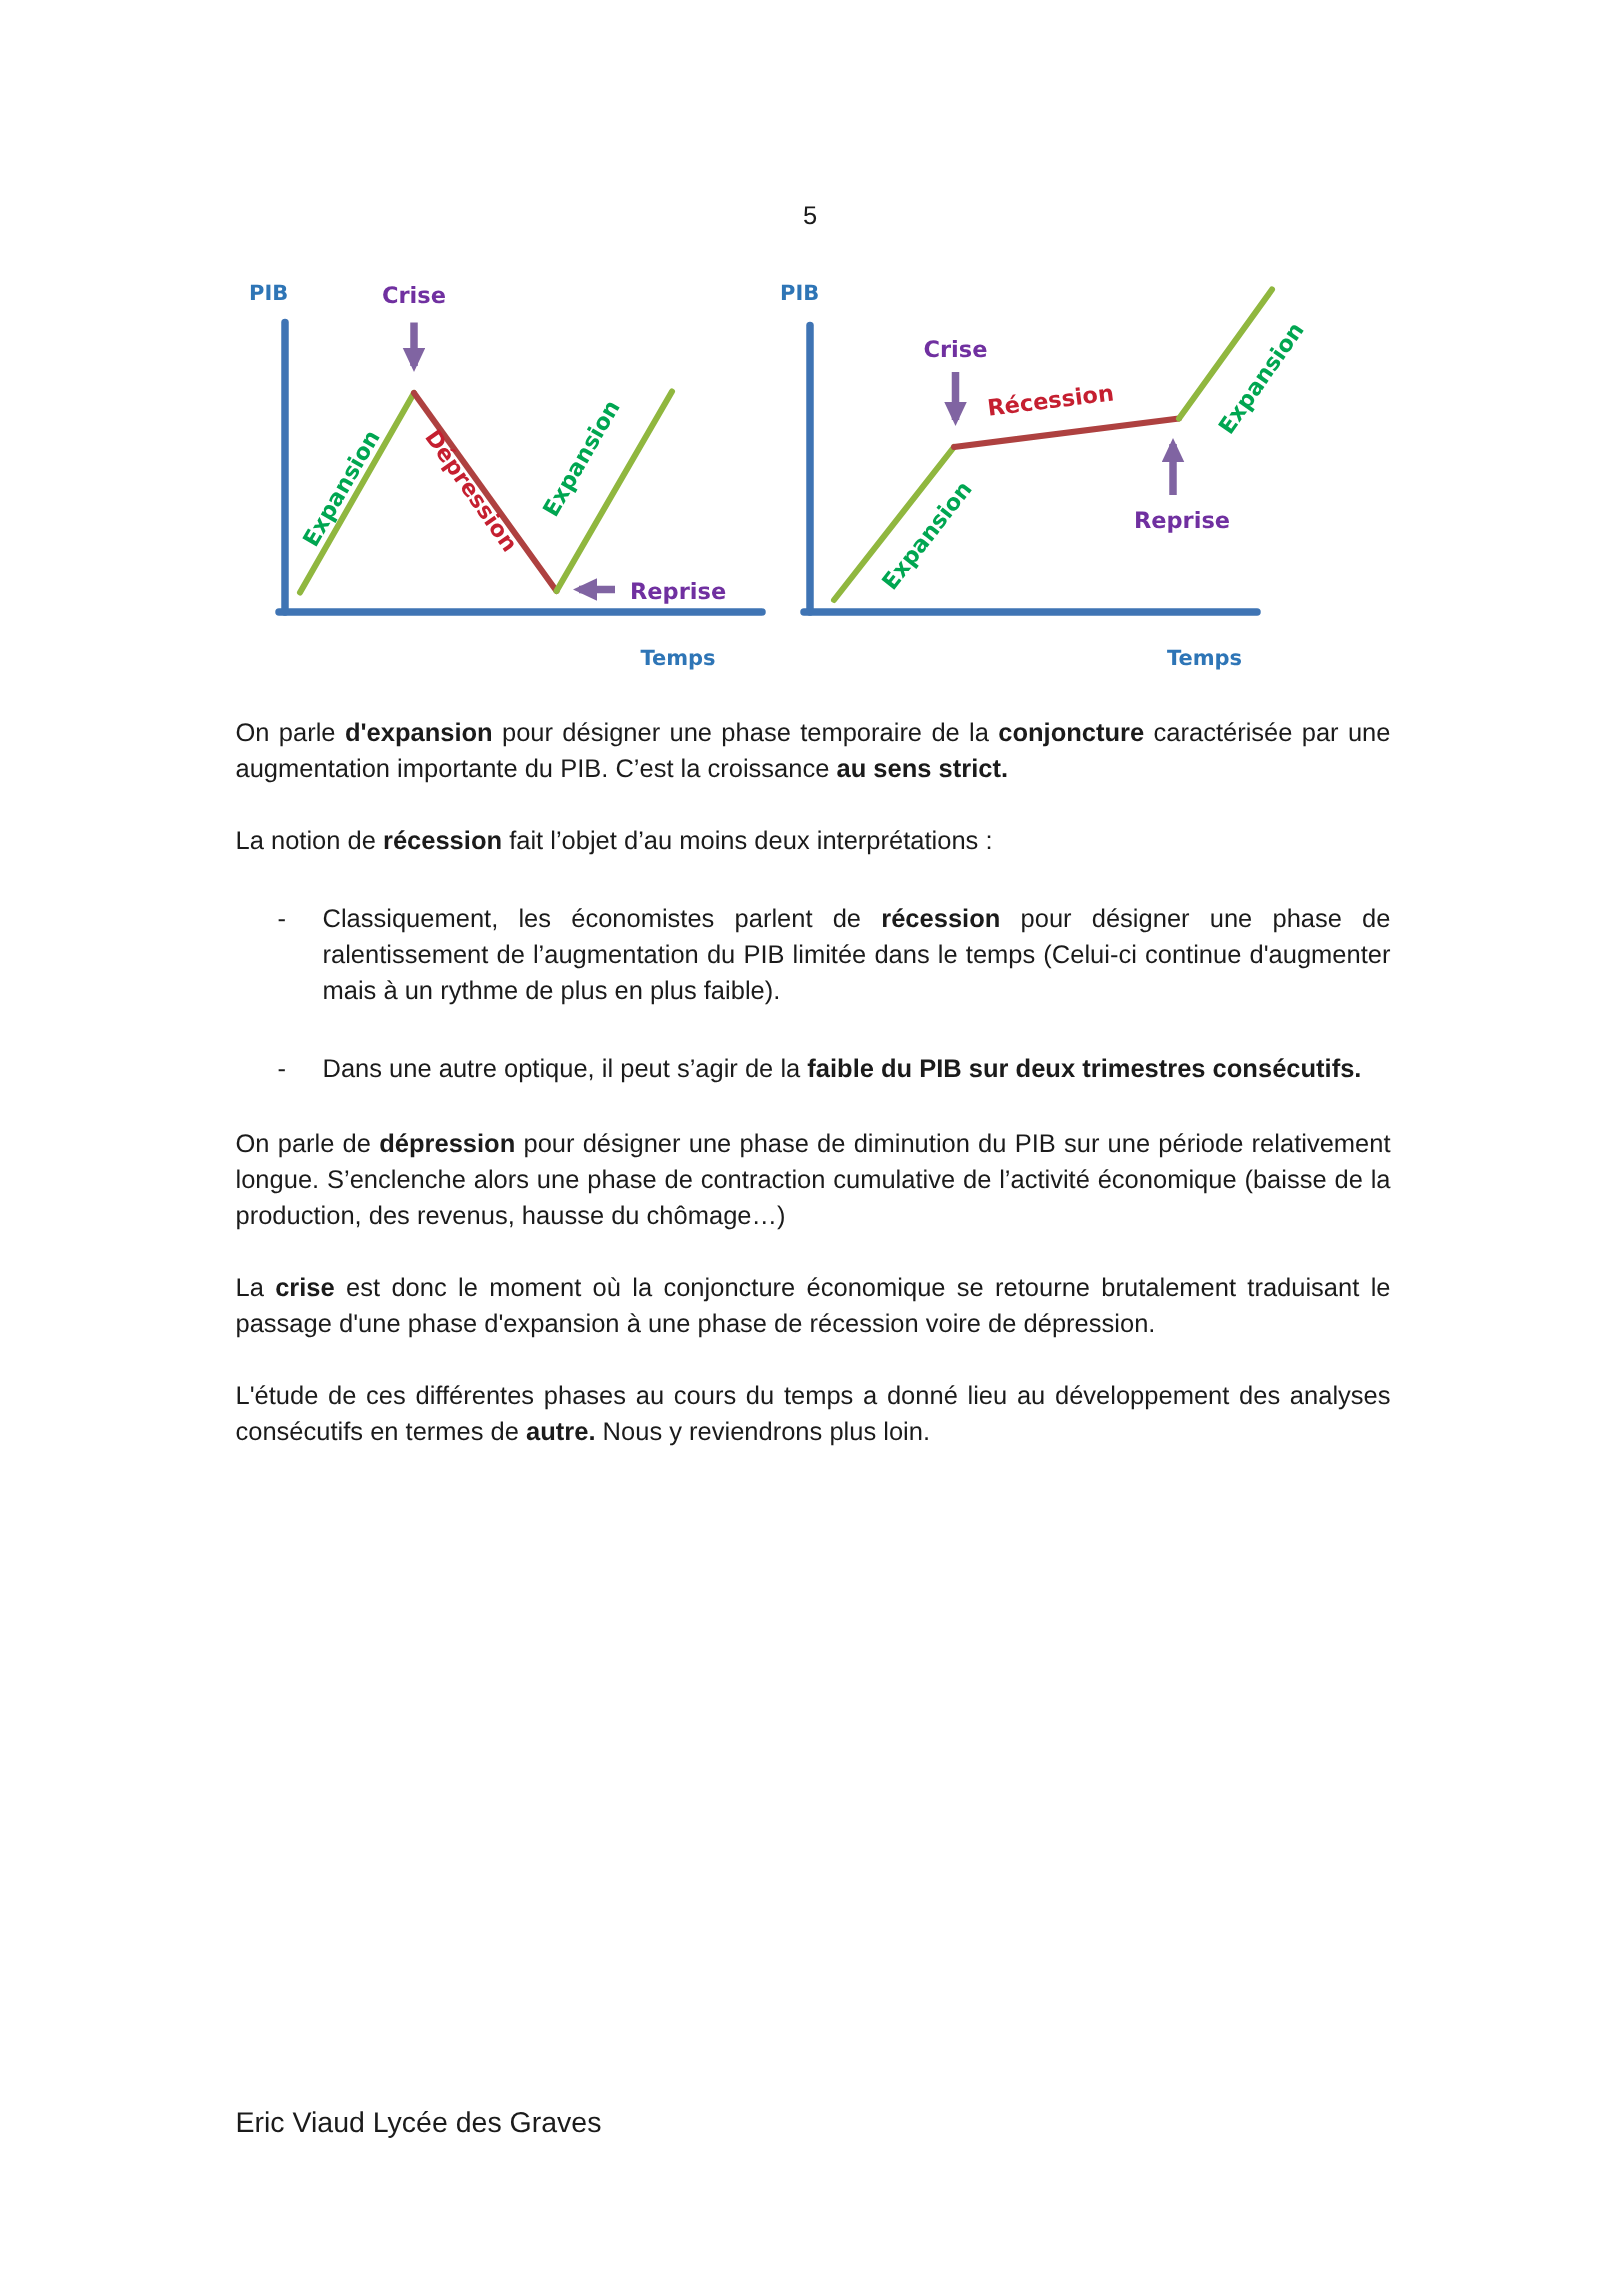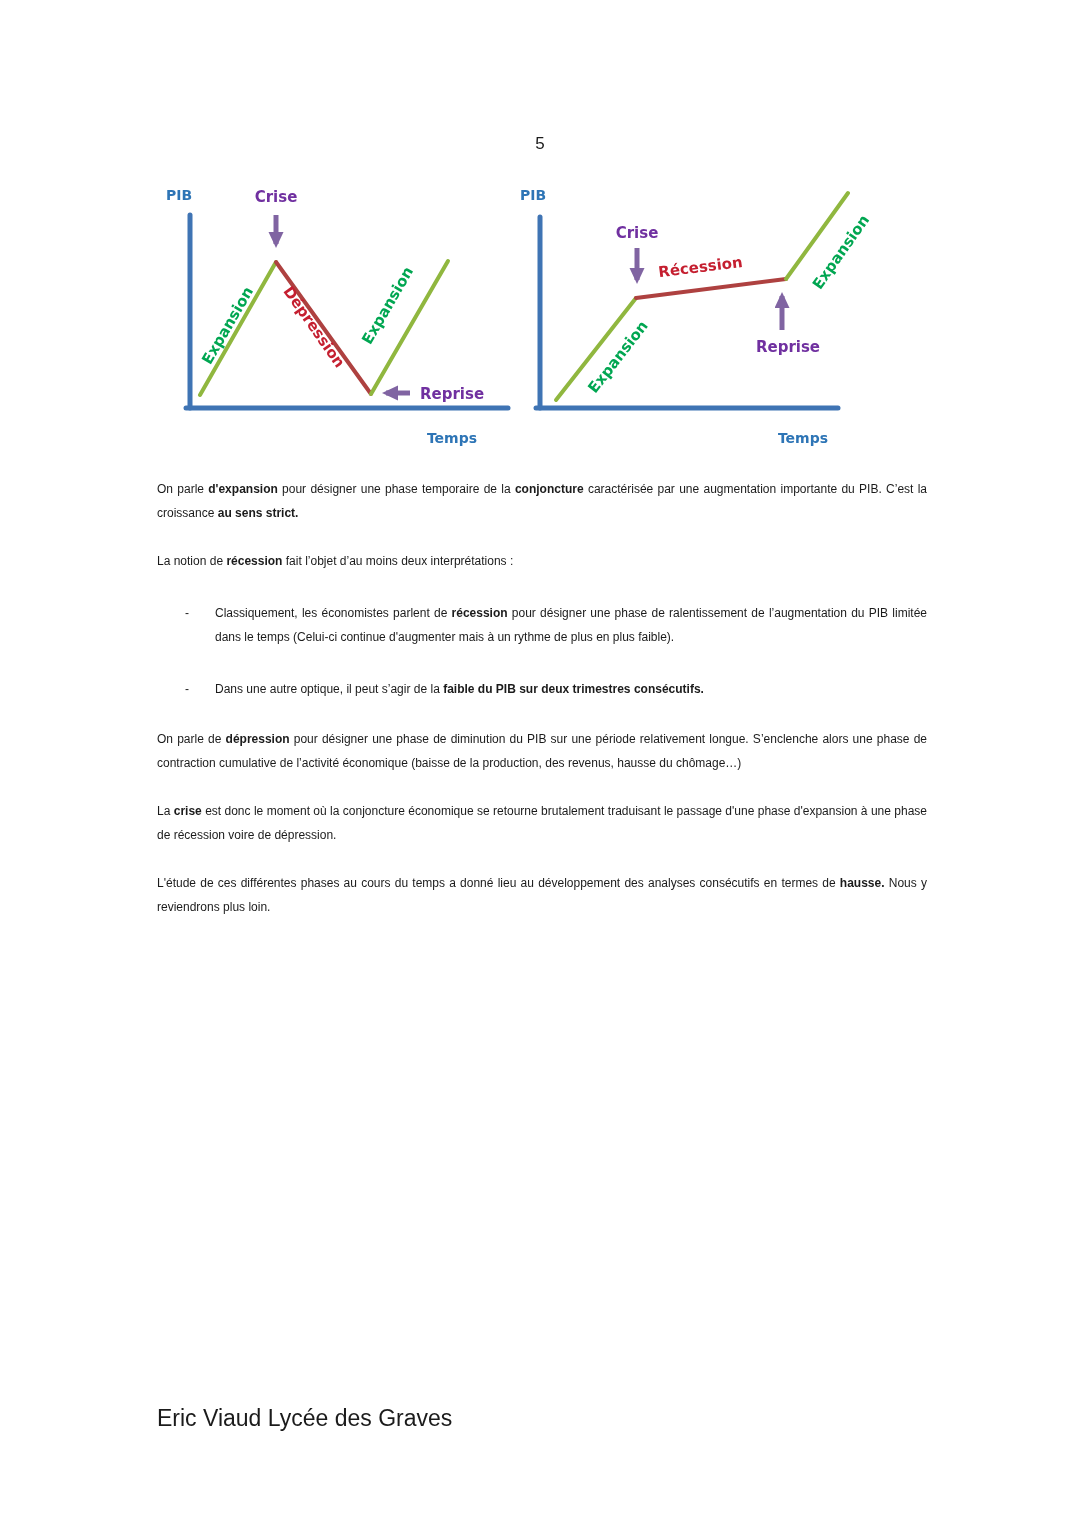--- a/index.html
+++ b/index.html
@@ -17,38 +17,38 @@
   }
   .diagram{position:absolute;}
   .diagram-left{left:150px;top:180px;}
   .diagram-right{left:505px;top:180px;}
   .diagram text{
     font-family:"DejaVu Sans",sans-serif;
     font-weight:bold;
   }
   .body-text{
     position:absolute;left:157px;top:477px;width:770px;
-    font-size:12px;line-height:24px;text-align:justify;
+    font-size:17px;line-height:24px;text-align:justify;
   }
   .body-text p{margin:0 0 24px 0;}
   .body-text p.tight{margin-bottom:2px;}
   .b{font-weight:700;}
   ul.bullets{list-style:none;margin:0 0 26px 0;padding:0;}
   ul.bullets li{position:relative;padding-left:58px;margin:0;}
   ul.bullets .dash{position:absolute;left:28px;top:0;}
   ul.bullets .btext{display:block;text-align:justify;margin-top:28px;}
   .doc-heading{
     color:#2026c8;
     font-weight:700;
     text-decoration:underline;
     margin:0;
   }
   .footer{
     position:absolute;left:157px;top:1405px;
-    font-size:23px;color:#1b1b1b;
+    font-size:19px;color:#1b1b1b;
   }
 </style>
 </head>
 <body>
 
 <div class="page">
 
   <div class="page-number">5</div>
 
   <svg class="diagram diagram-left" width="372" height="280" viewBox="0 0 372 280">
@@ -113,19 +113,19 @@
         <span class="btext"><span>Classiquement, les économistes parlent de </span><span class="b">récession</span><span> pour désigner une phase de ralentissement de l’augmentation du PIB limitée dans le temps (Celui-ci continue d'augmenter mais à un rythme de plus en plus faible).</span></span>
       </li>
       <li>
         <span class="dash">-</span>
         <span class="btext"><span>Dans une autre optique, il peut s’agir de la </span><span class="b">faible du PIB sur deux trimestres consécutifs.</span></span>
       </li>
     </ul>
 
     <p><span>On parle de </span><span class="b">dépression</span><span> pour désigner une phase de diminution du PIB sur une période relativement longue. S’enclenche alors une phase de contraction cumulative de l’activité économique (baisse de la production, des revenus, hausse du chômage…)</span></p>
     <p><span>La </span><span class="b">crise</span><span> est donc le moment où la conjoncture économique se retourne brutalement traduisant le passage d'une phase d'expansion à une phase de récession voire de dépression.</span></p>
-    <p><span>L'étude de ces différentes phases au cours du temps a donné lieu au développement des analyses consécutifs en termes de </span><span class="b">hausse.</span><span> Nous y reviendrons plus loin.</span></p>
+    <p><span>L'étude de ces différentes phases au cours du temps a donné lieu au développement des analyses consécutifs en termes de </span><span class="b">autre.</span><span> Nous y reviendrons plus loin.</span></p>
 
   </div>
 
   <div class="footer">Eric Viaud Lycée des Graves</div>
 
 </div>
 
 </body></html>

